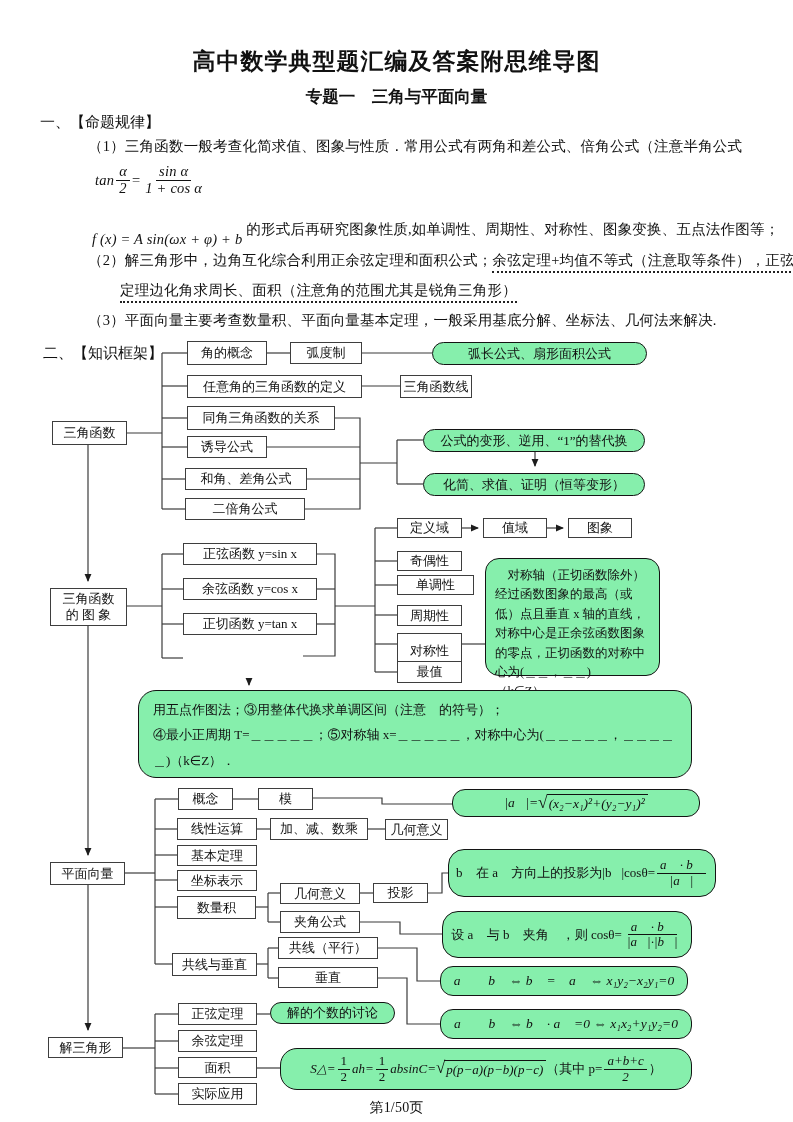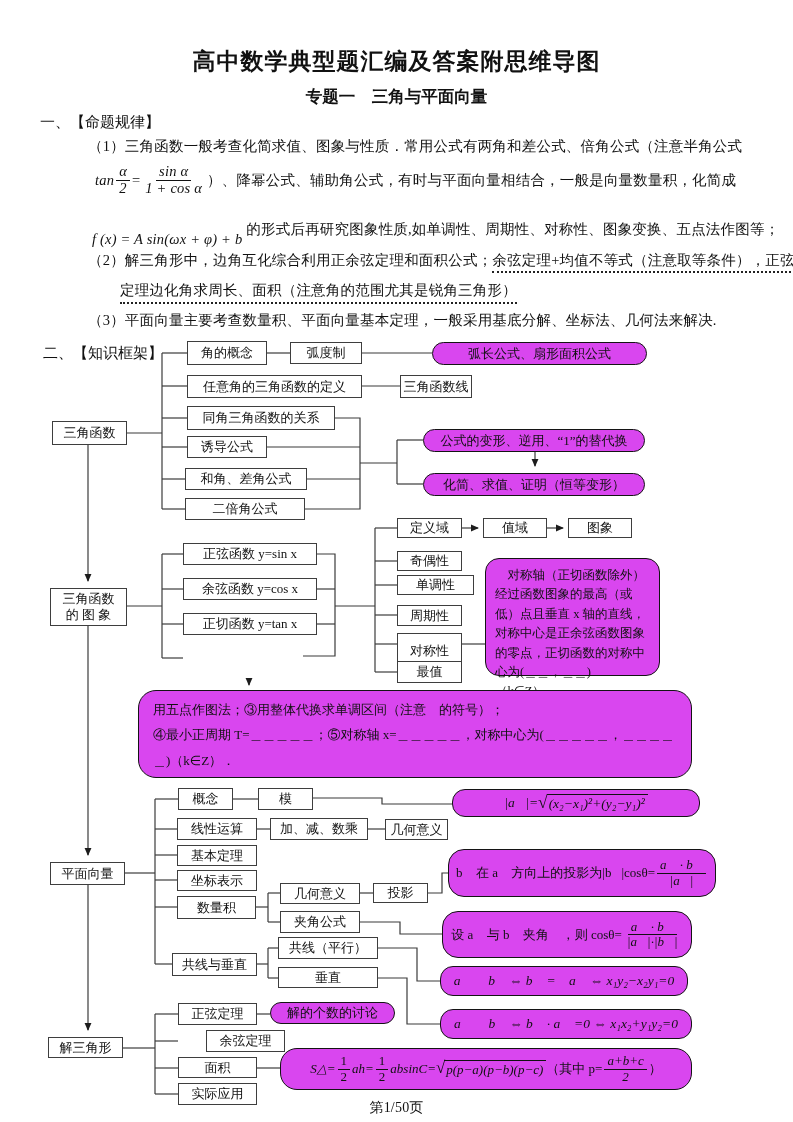--- a/index.html
+++ b/index.html
@@ -18,21 +18,21 @@
   .dotted{border-bottom:2.5px dotted #222;padding-bottom:2.5px;}
   .frac{display:inline-flex;flex-direction:column;align-items:center;vertical-align:middle;line-height:1.1;margin:0 2px;}
   .frac .fr-num{border-bottom:1.2px solid #111;padding:0 3px;}
   .frac .fr-den{padding:0 3px;}
   .sqrt{display:inline-flex;align-items:flex-start;white-space:nowrap;}
   .sqrt .sign{font-size:1.3em;line-height:1;margin-right:-1px;}
   .sqrt .rad{border-top:1.2px solid #111;padding:1px 3px 0 2px;}
   .box{position:absolute;box-sizing:border-box;border:1.2px solid #3e3e3e;background:#fff;
        display:flex;align-items:center;justify-content:center;text-align:center;
        font-size:13px;line-height:1.2;white-space:nowrap;}
-  .pill{position:absolute;box-sizing:border-box;border:1.7px solid #141414;background:#d946ef;
+  .pill{position:absolute;box-sizing:border-box;border:1.7px solid #141414;background:#86efac;
         display:flex;align-items:center;justify-content:center;text-align:center;
         font-size:13px;border-radius:12px;white-space:nowrap;}
   .note{white-space:normal;display:block;text-align:left;}
   .col{flex-direction:column;}
 </style>
 </head>
 <body>
 
 <div class="canvas">
 
@@ -136,30 +136,29 @@
     <span class="serif it">tan</span>
     <span class="frac serif it">
       <span class="fr-num">α</span>
       <span class="fr-den">2</span>
     </span>
     <span class="serif">=</span>
     <span class="frac serif it">
       <span class="fr-num">sin α</span>
       <span class="fr-den">1 + cos α</span>
     </span>
-    <span>）、降幂公式、辅助角公式，有时与平面向量相结合，一般是向量数量积，化简成</span>
   </div>
   <div class="fline" style="left:92px;top:211px;">
     <span class="serif it" style="margin-right:4px;margin-top:20px;">f (x) = A sin(ωx + φ) + b</span>
     <span>的形式后再研究图象性质,如单调性、周期性、对称性、图象变换、五点法作图等；</span>
   </div>
   <div class="pline" style="left:88px;top:251px;">
     <span>（2）解三角形中，边角互化综合利用正余弦定理和面积公式；</span><span class="dotted">余弦定理+均值不等式（注意取等条件），正弦</span>
   </div>
-  <div class="pline" style="left:120px;top:281px;font-family:Liberation Mono, monospace;">
+  <div class="pline" style="left:120px;top:281px;">
     <span class="dotted">定理边化角求周长、面积（注意角的范围尤其是锐角三角形）</span>
   </div>
   <div class="pline" style="left:88px;top:311px;">（3）平面向量主要考查数量积、平面向量基本定理，一般采用基底分解、坐标法、几何法来解决.</div>
 
   <div class="heading" style="left:43px;top:344px;">二、【知识框架】</div>
 
   <div class="box" style="left:52px;top:421px;width:75px;height:24px;">三角函数</div>
   <div class="box col" style="left:50px;top:588px;width:77px;height:38px;">
     <span>三角函数</span>
     <span>的 图 象</span>
@@ -231,21 +230,21 @@
     <span class="frac serif it">
         <span class="fr-num">a⃗ · b⃗</span>
         <span class="fr-den">|a⃗|·|b⃗|</span>
       </span>
   </div>
   <div class="pill serif it" style="left:440px;top:966px;width:248px;height:30px;border-radius:13px;font-size:13.5px;">a⃗ ∥ b⃗ ⇔ b⃗ =　a⃗ ⇔ x₁y₂−x₂y₁=0</div>
   <div class="pill serif it" style="left:440px;top:1009px;width:252px;height:30px;border-radius:13px;font-size:13.5px;">a⃗ ⊥ b⃗ ⇔ b⃗ · a⃗ =0 ⇔ x₁x₂+y₁y₂=0</div>
 
   <div class="box" style="left:178px;top:1003px;width:79px;height:22px;">正弦定理</div>
   <div class="pill" style="left:270px;top:1002px;width:125px;height:22px;border-radius:11px;">解的个数的讨论</div>
-  <div class="box" style="left:178px;top:1030px;width:79px;height:22px;margin-left:28px;">余弦定理</div>
+  <div class="box" style="left:178px;top:1030px;width:79px;height:22px;">余弦定理</div>
   <div class="box" style="left:178px;top:1057px;width:79px;height:21px;">面积</div>
   <div class="box" style="left:178px;top:1083px;width:79px;height:22px;">实际应用</div>
   <div class="pill serif" style="left:280px;top:1048px;width:412px;height:42px;border-radius:17px;font-size:13px;">
     <span class="it">S△=</span>
     <span class="frac">
         <span class="fr-num">1</span>
         <span class="fr-den">2</span>
       </span>
     <span class="it">ah=</span>
     <span class="frac">

